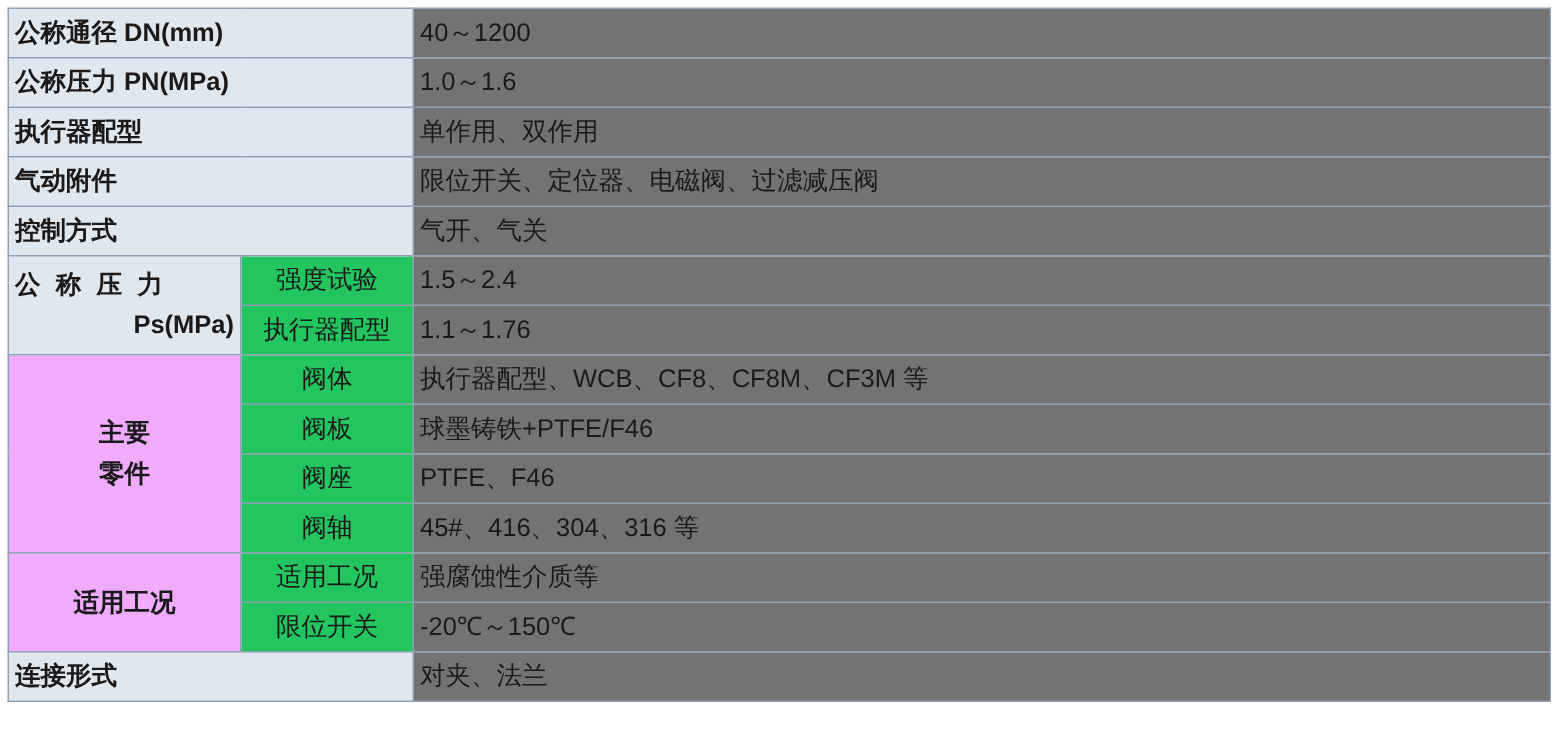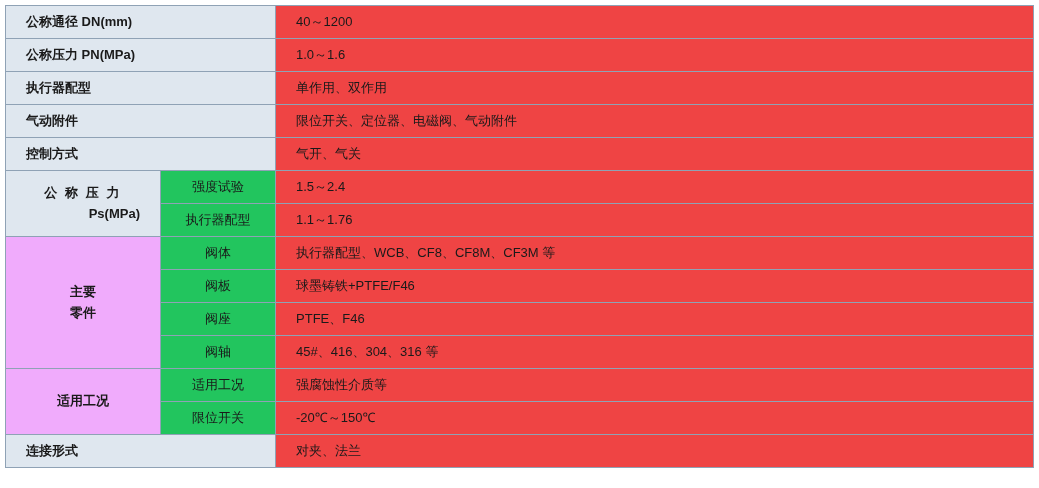--- a/index.html
+++ b/index.html
@@ -14,46 +14,46 @@
     overflow: hidden;
   }
   #spec-table {
     border-collapse: collapse;
     table-layout: fixed;
     width: 1029px;
     margin: 5px 0 0 5px;
   }
   #spec-table td {
     border: 1px solid #8fa2b5;
-    padding: 0 20px;
+    padding: 0 4px;
     height: 33px;
     box-sizing: border-box;
     vertical-align: middle;
-    font-size: 13px;
+    font-size: 17px;
     color: #1a1a1a;
     line-height: 1.25;
   }
   td.label {
     background: #dfe7ef;
     font-weight: bold;
     text-align: left;
   }
   td.label-center {
     background: #f0abfc;
     font-weight: bold;
     text-align: center;
   }
   td.label-spread {
     background: #dfe7ef;
     font-weight: bold;
     text-align: left;
     letter-spacing: 0.16em;
   }
   td.value {
-    background: #ef4444;
+    background: #737373;
     text-align: left;
     font-weight: normal;
   }
   td.sub {
     background: #22c55e;
     text-align: center;
     font-weight: normal;
   }
   .twoline {
     display: block;
@@ -79,30 +79,30 @@
     <tr>
       <td class="label" colspan="2">公称压力 PN(MPa)</td>
       <td class="value">1.0～1.6</td>
     </tr>
     <tr>
       <td class="label" colspan="2">执行器配型</td>
       <td class="value">单作用、双作用</td>
     </tr>
     <tr>
       <td class="label" colspan="2">气动附件</td>
-      <td class="value">限位开关、定位器、电磁阀、气动附件</td>
+      <td class="value">限位开关、定位器、电磁阀、过滤减压阀</td>
     </tr>
     <tr>
       <td class="label" colspan="2">控制方式</td>
       <td class="value">气开、气关</td>
     </tr>
 
     <tr>
       <td class="label-spread" rowspan="2">
-        <span class="twoline nowrap" style="text-align:center">公 称 压 力</span>
+        <span class="twoline nowrap" style="text-align:left">公 称 压 力</span>
         <span class="twoline nowrap" style="text-align:right;letter-spacing:normal">Ps(MPa)</span>
       </td>
       <td class="sub">强度试验</td>
       <td class="value">1.5～2.4</td>
     </tr>
     <tr>
       <td class="sub">执行器配型</td>
       <td class="value">1.1～1.76</td>
     </tr>
 

